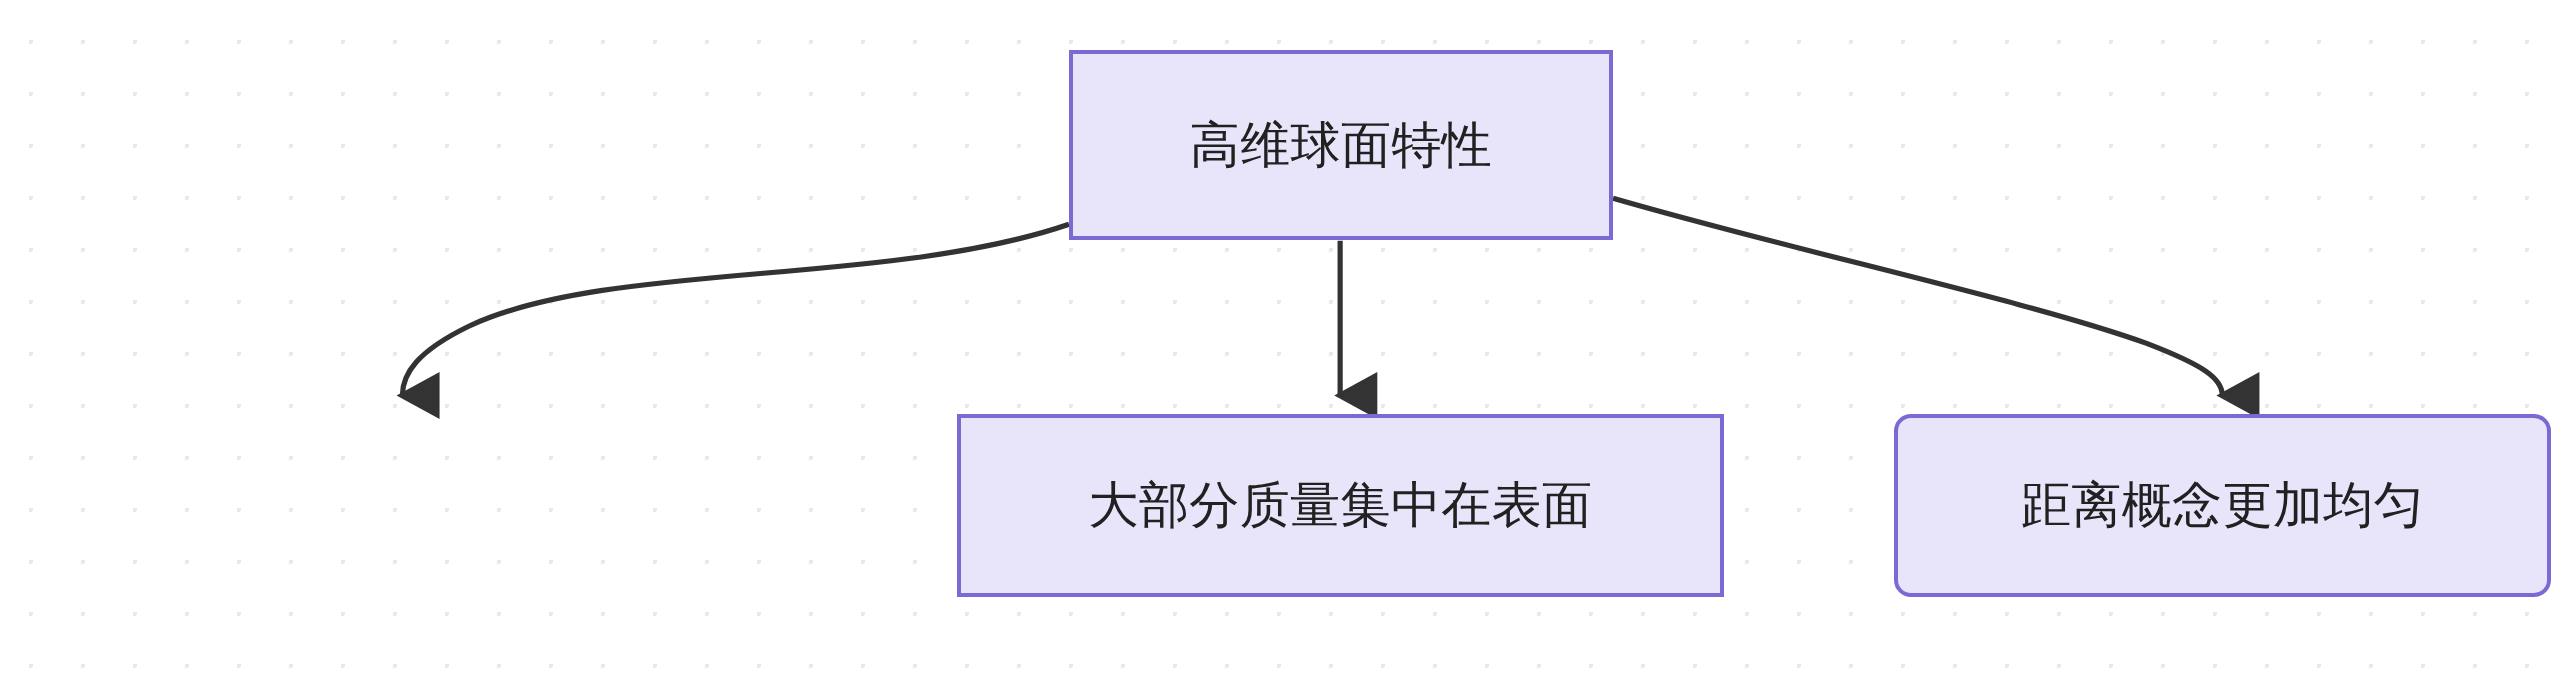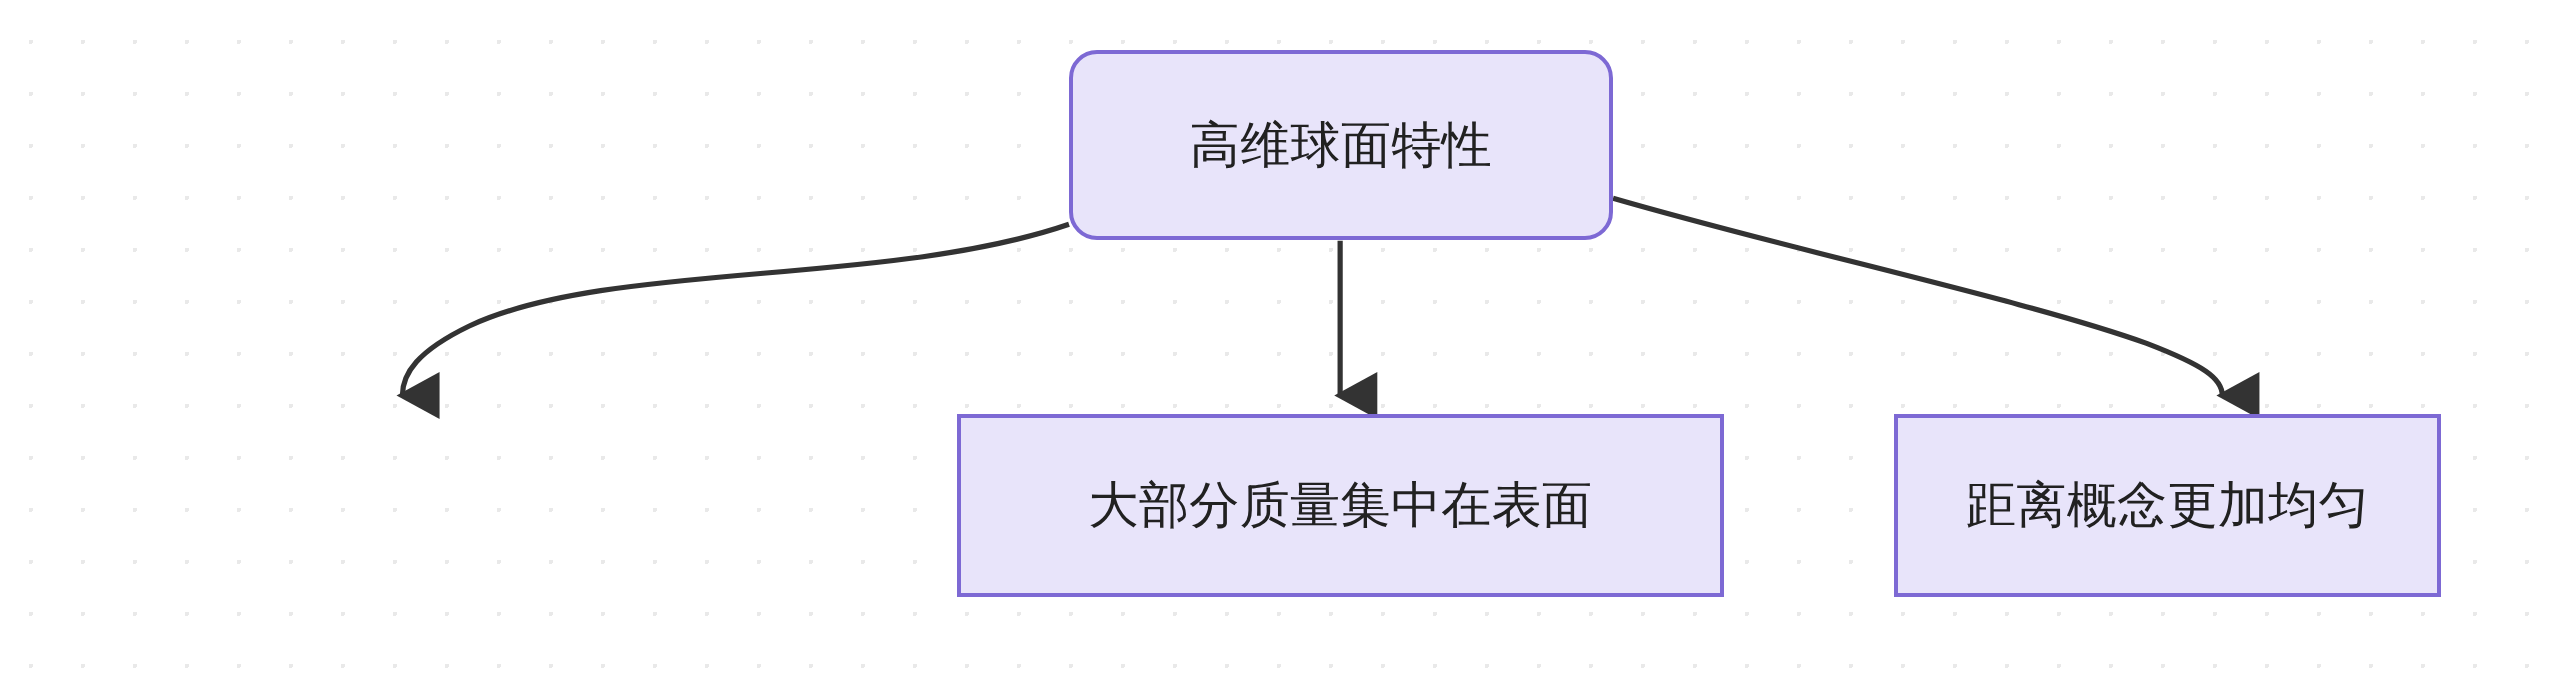--- a/index.html
+++ b/index.html
@@ -43,24 +43,24 @@
   .node-label {
     font-family: "Liberation Sans", "DejaVu Sans", sans-serif;
     font-size: 50px;
     line-height: 1.1;
     color: #212121;
     white-space: nowrap;
     letter-spacing: 0.4px;
   }
 
   
-  #node-root      { left: 1069px; top: 50px;  width: 544px; height: 190px; border-radius: 28px; }
+  #node-root      { left: 1069px; top: 50px;  width: 544px; height: 190px; }
   #node-left      { left: 17.4px;   top: 414px; width: 773px; height: 183px; }
   #node-middle    { left: 957px; top: 414px; width: 767px; height: 183px; }
-  #node-right     { left: 1894px; top: 414px; width: 547px; height: 183px; }
+  #node-right     { left: 1894px; top: 414px; width: 657px; height: 183px; border-radius: 17px; }
 </style>
 </head>
 <body>
 
 <div id="canvas">
 
   <svg id="edges" viewBox="0 0 2964 788" xmlns="http://www.w3.org/2000/svg">
     <defs>
       <marker id="arrow" viewBox="0 0 12 12" refX="6" refY="10" markerWidth="9" markerHeight="9" orient="auto-start-reverse" markerUnits="strokeWidth">
         <path d="M 0 0.5 L 12 0.5 L 6 11.5 z" fill="#333333"></path>

